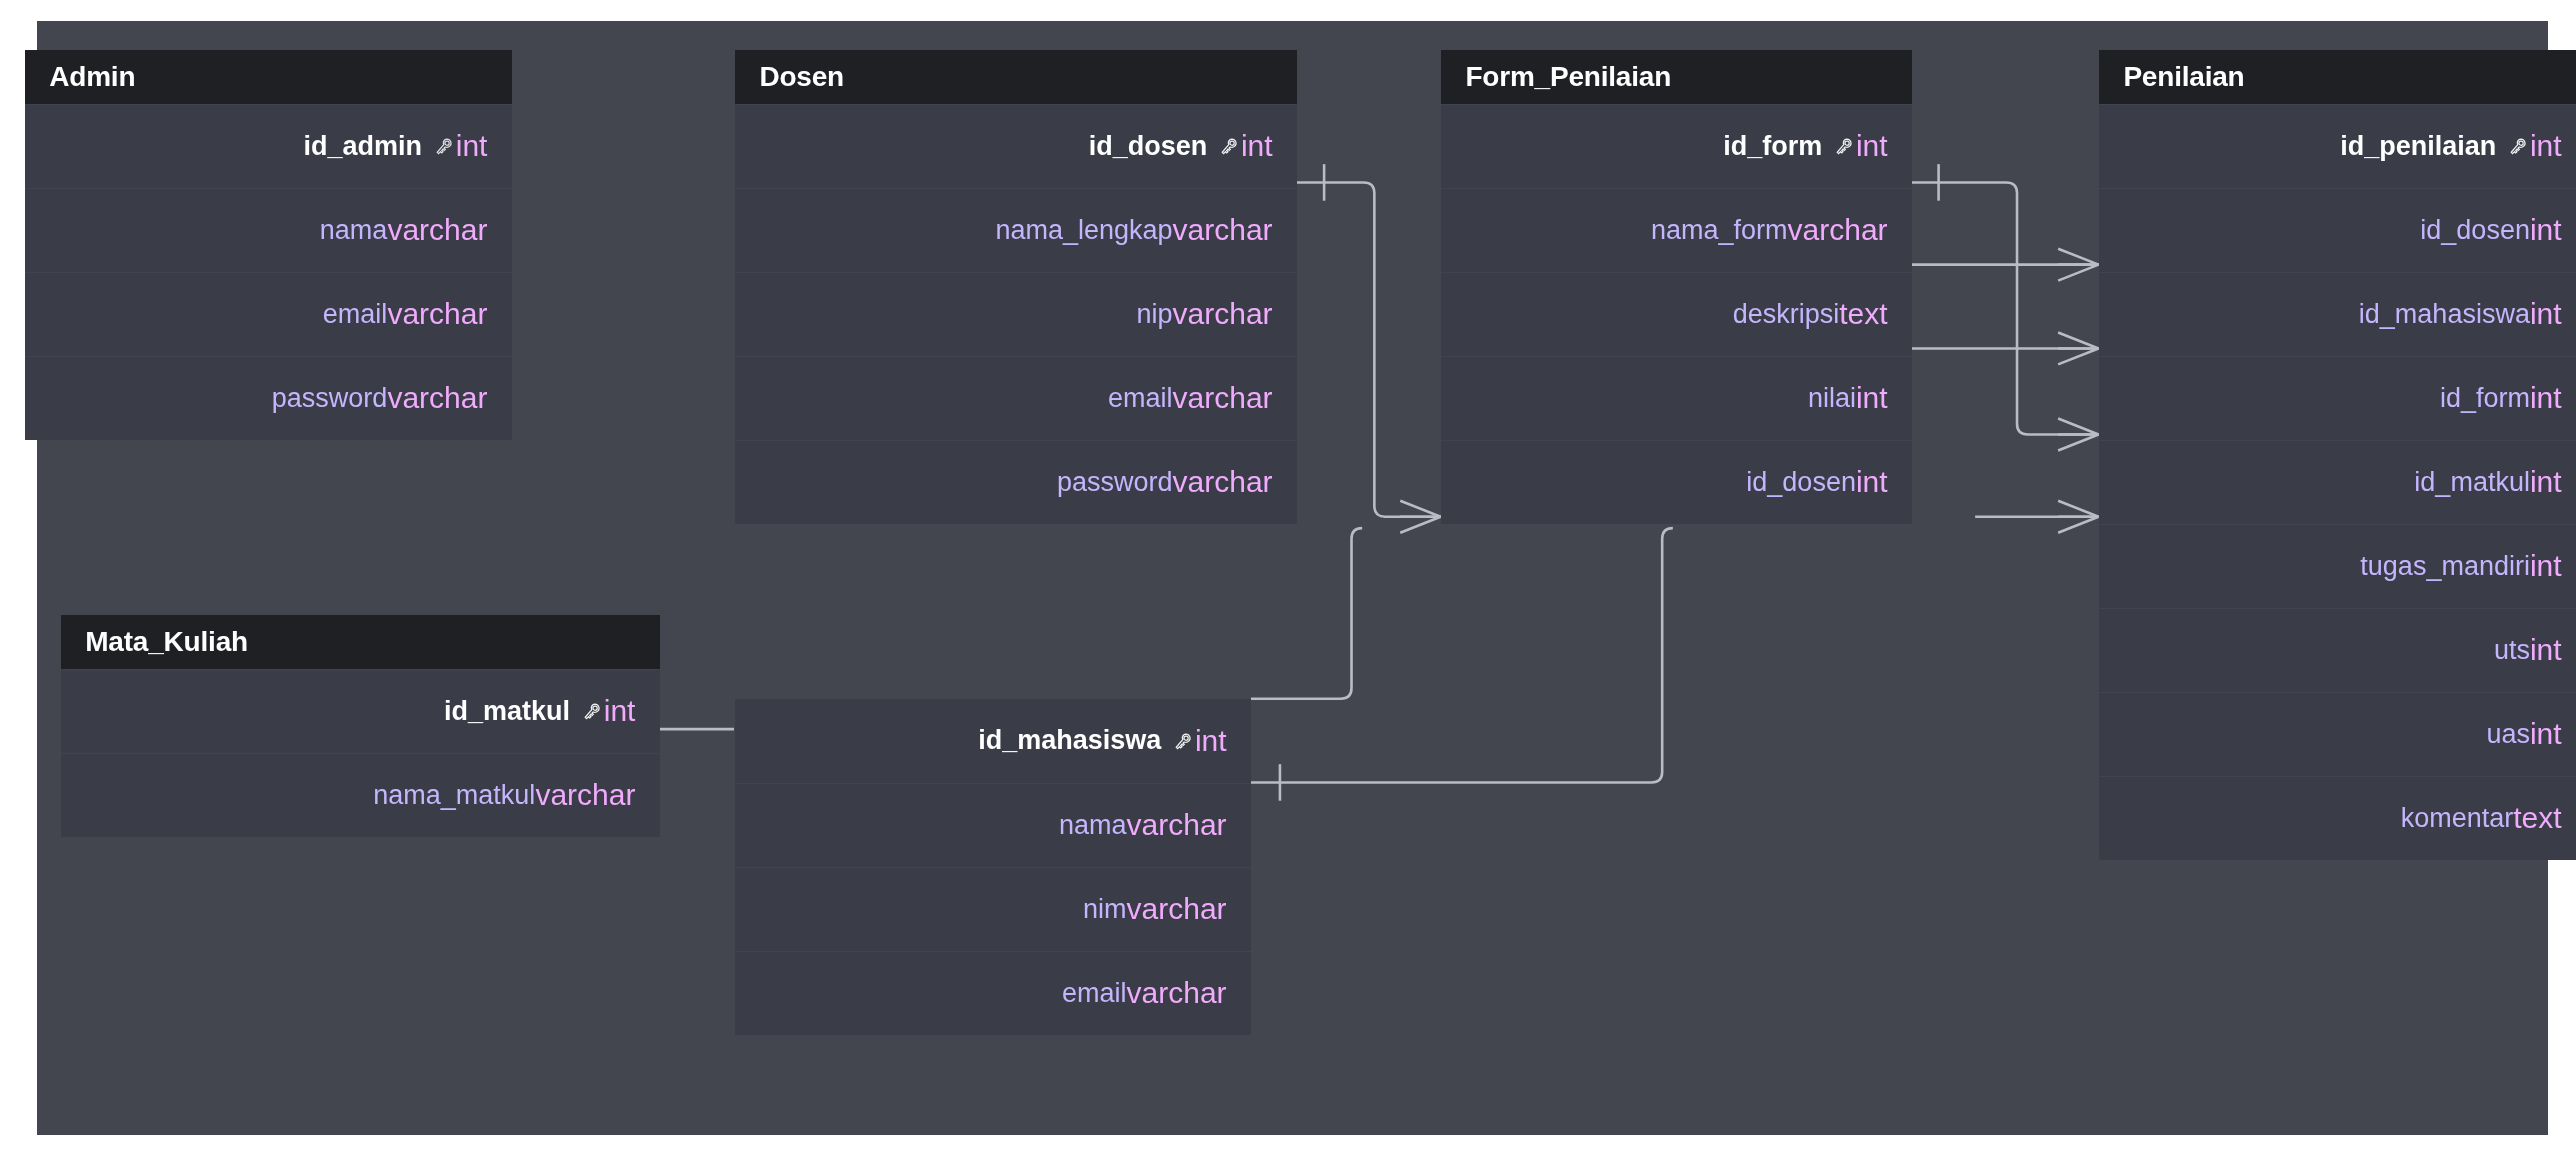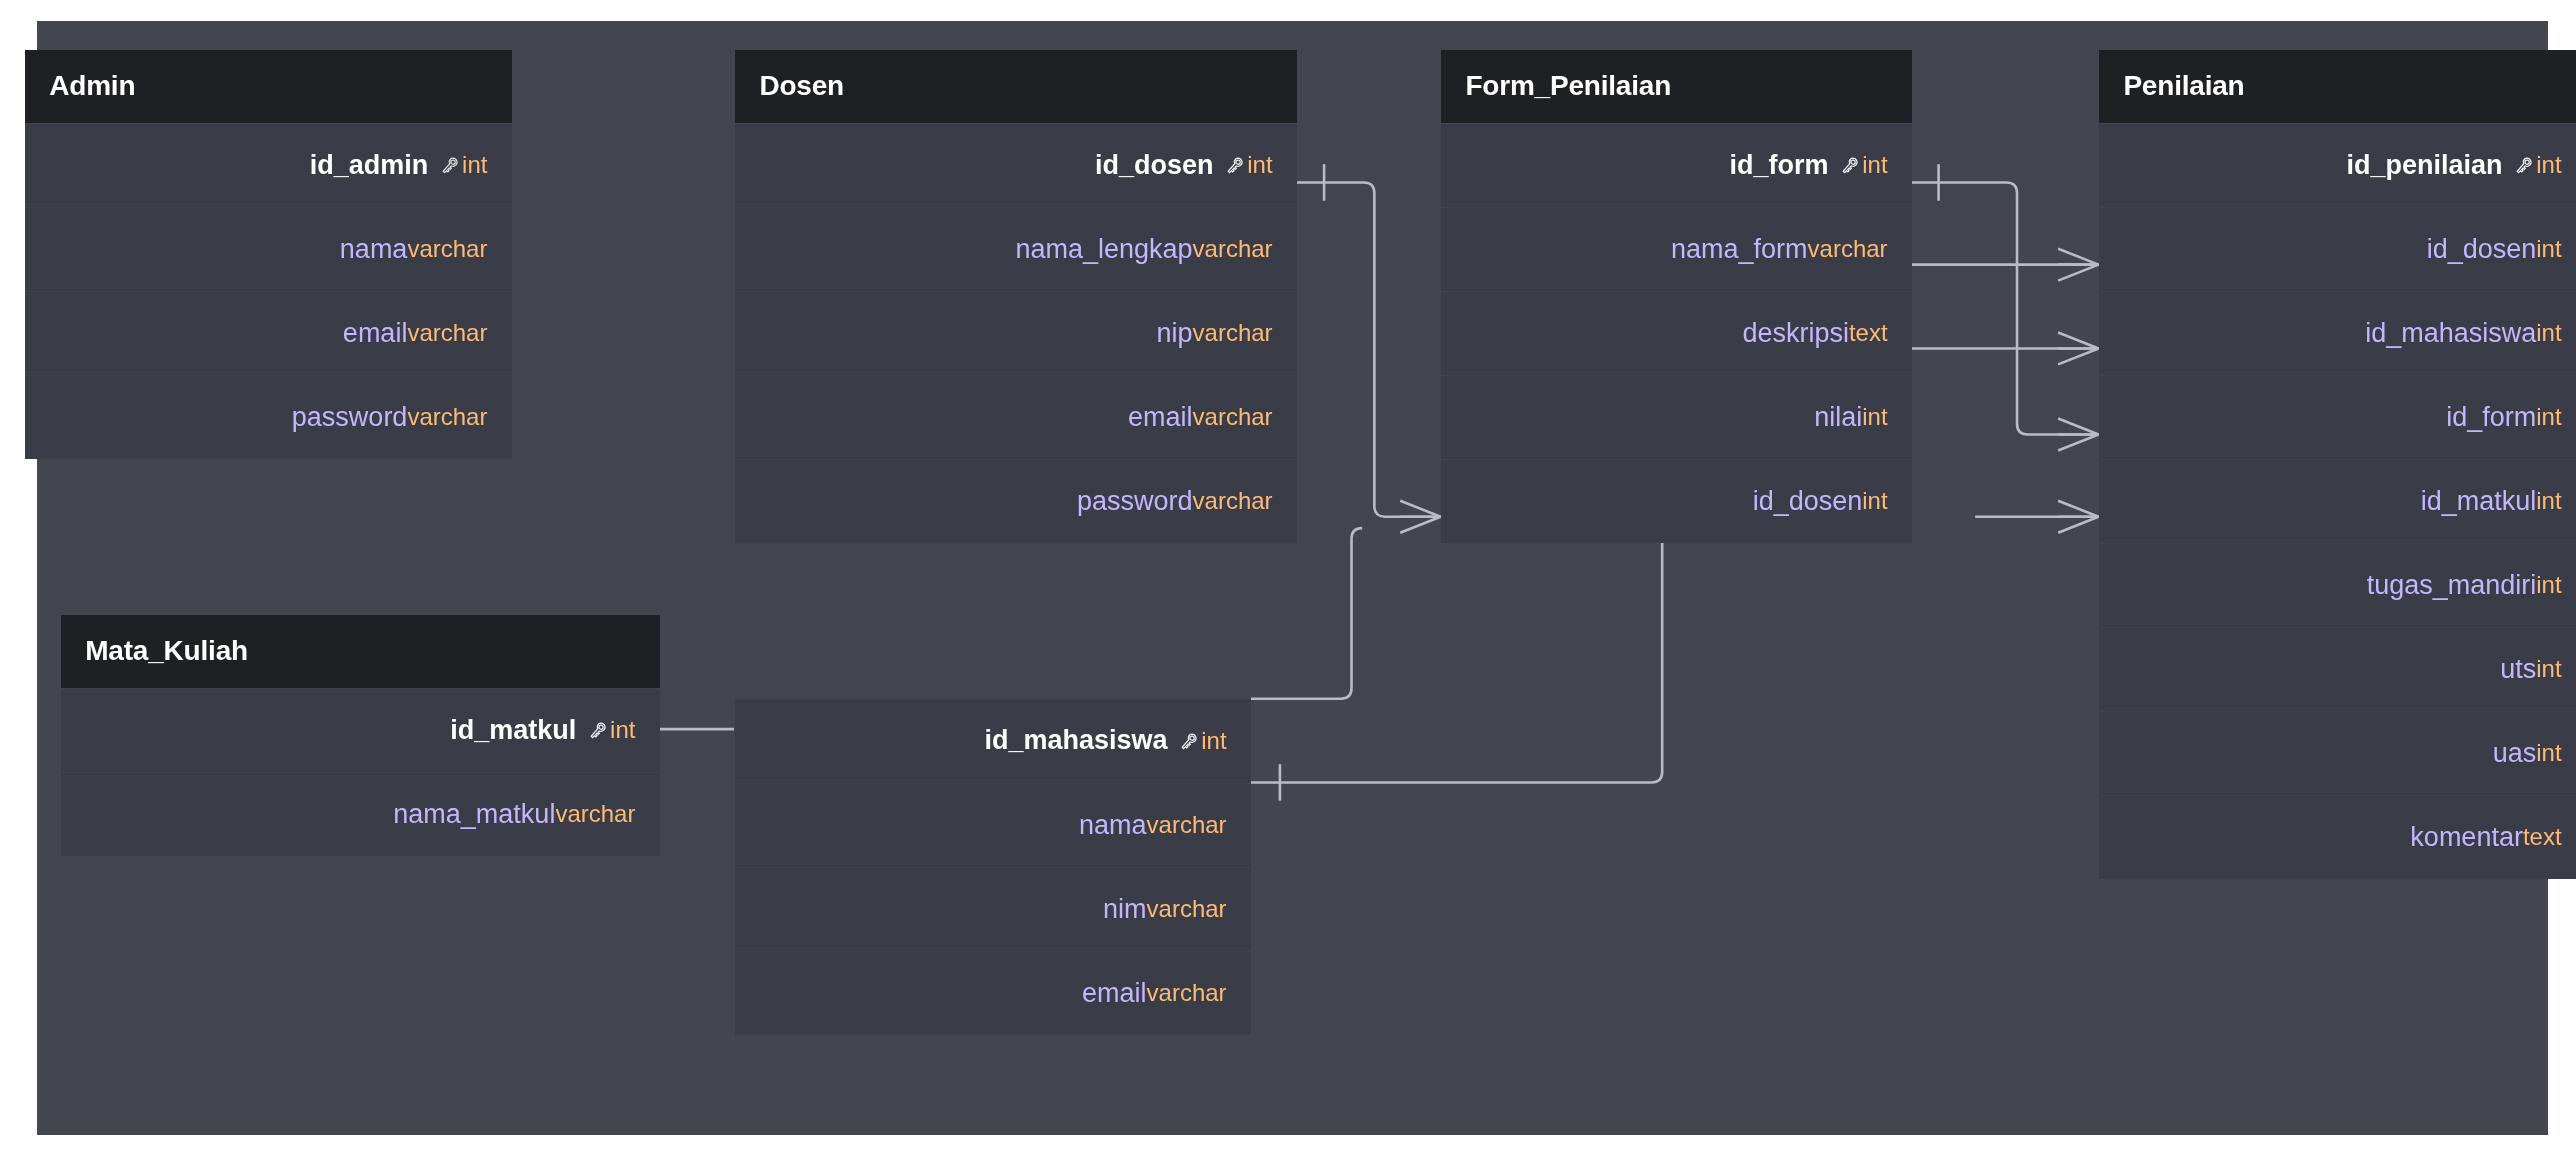--- a/index.html
+++ b/index.html
@@ -19,21 +19,21 @@
   }
   .tbl-header{
     background:#1f2024;
     color:#ffffff;
     font-weight:bold;
     font-size:28px;
     letter-spacing:-0.2px;
     display:flex;
     align-items:center;
     padding-left:24.4px;
-    height:73px;
+    height:54px;
     box-sizing:border-box;
   }
   .tbl-row{
     display:flex;
     align-items:center;
     justify-content:flex-end;
     height:84px;
     padding:0 24.4px;
     box-sizing:border-box;
     border-top:0.8px solid #41444f;
@@ -43,22 +43,22 @@
   .col-name{
     color:#c4b5fd;
     font-size:27px;
     white-space:nowrap;
     display:flex;
     align-items:center;
     gap:10.7px;
   }
   .col-name.pk{font-weight:bold;color:#ffffff;}
   .col-type{
-    color:#fdba74;
-    font-size:24px;
+    color:#f0abfc;
+    font-size:30px;
     white-space:nowrap;
   }
   .key-icon{
     display:inline-block;
     width:23px;height:23px;
     position:relative;
     top:1.5px;
     opacity:.92;
   }
   .key-icon svg{display:block;width:23px;height:23px;}

